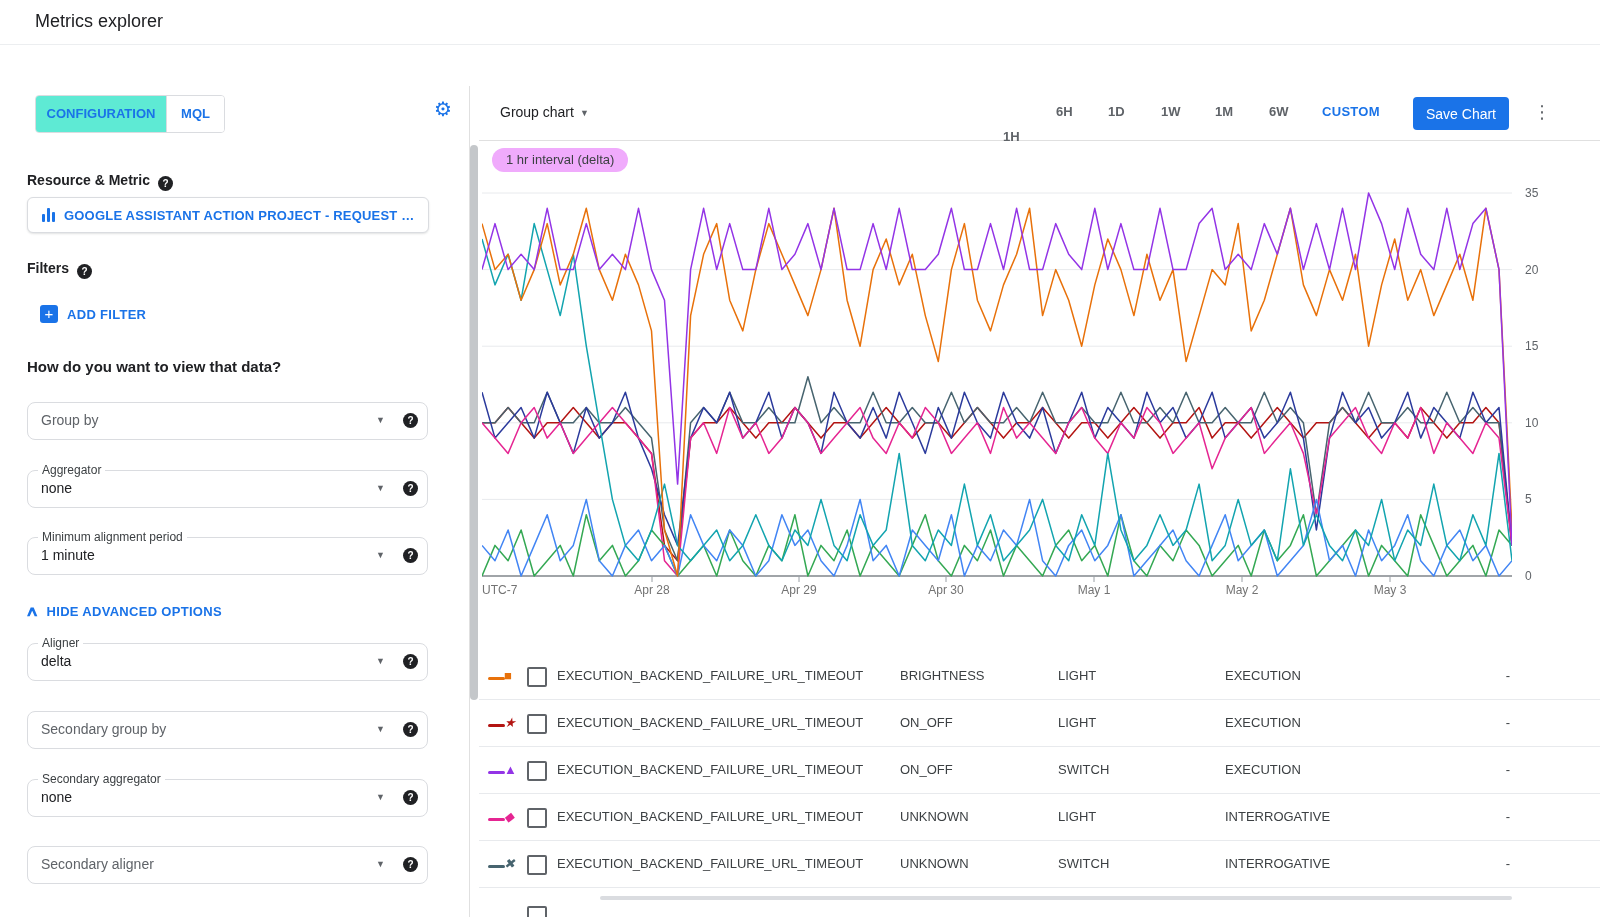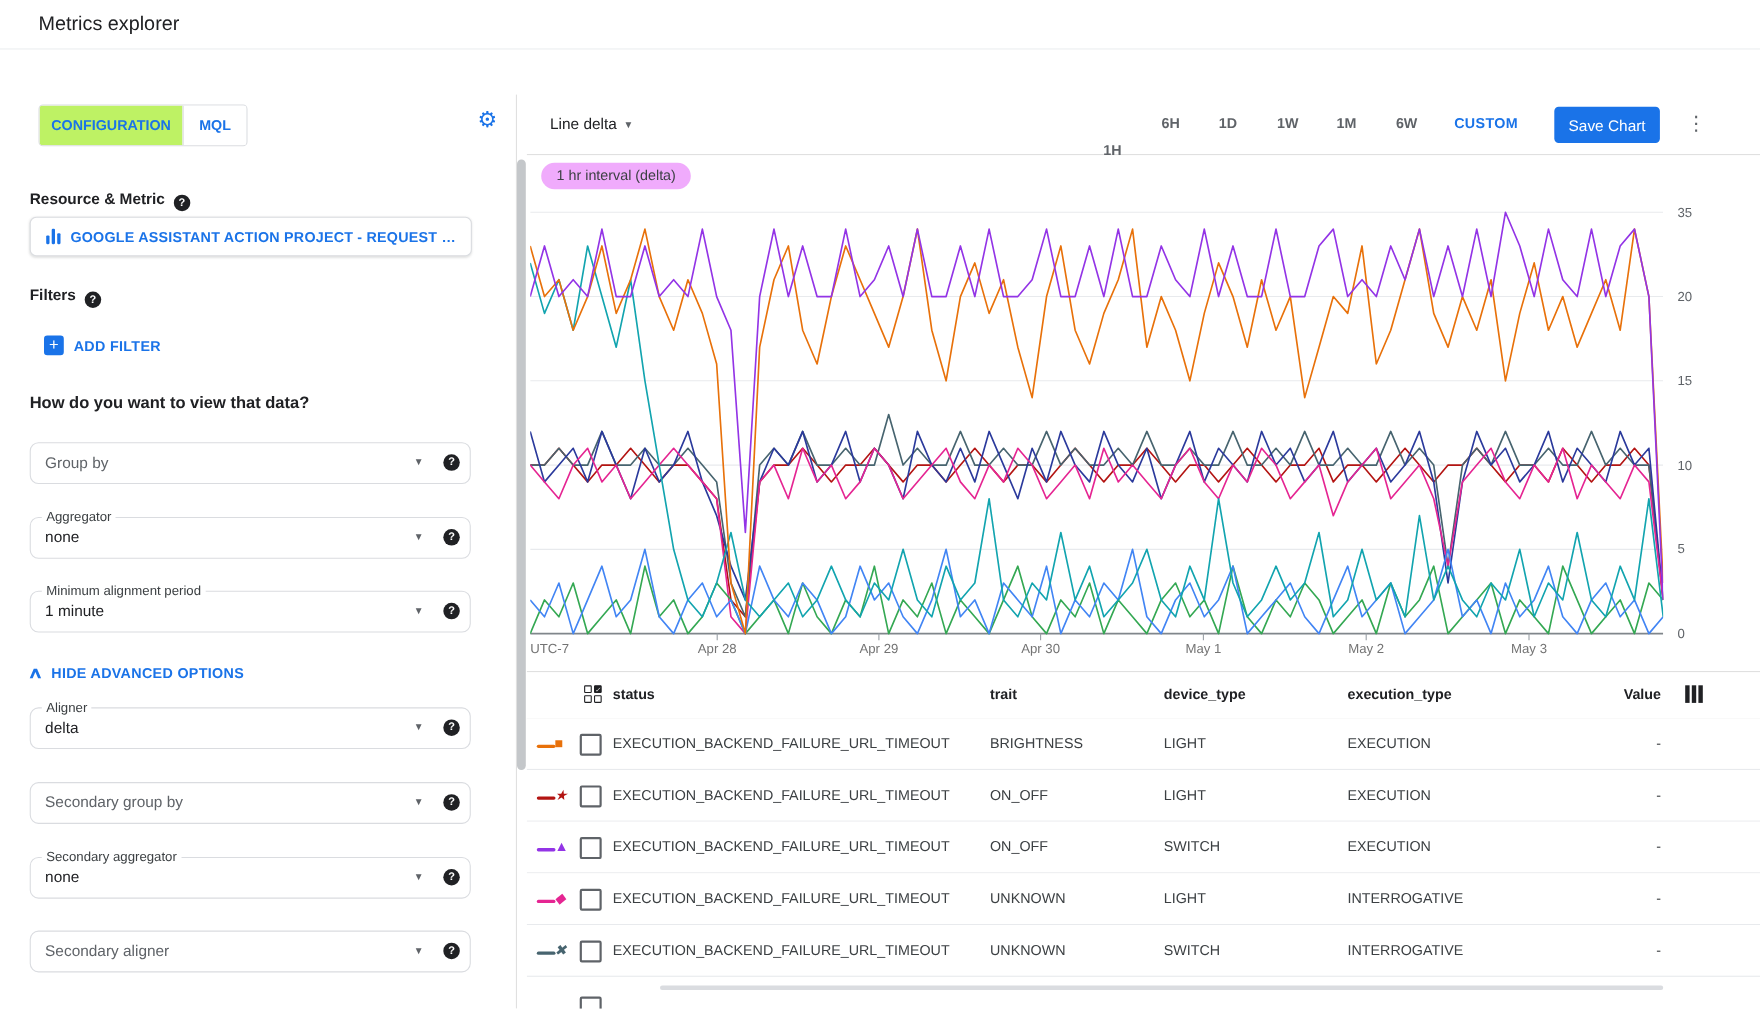--- a/index.html
+++ b/index.html
@@ -12,21 +12,21 @@
   .tabbar{position:absolute;top:45px;left:0;right:0;height:40px;border-bottom:1px solid #dadce0;background:#fff;}
   .tab{position:absolute;top:0;height:40px;line-height:40px;font-size:13px;font-weight:bold;letter-spacing:.4px;cursor:pointer;}
   .tab.active{color:#1a73e8;}
   .tab.inactive{color:#5f6368;}
   .tab-underline{position:absolute;bottom:0;height:3px;background:#1a73e8;border-radius:3px 3px 0 0;}
   
   .left-panel{position:absolute;top:86px;left:0;width:469px;bottom:0;background:#fff;border-right:1px solid #e0e0e0;}
   .vscroll-thumb{position:absolute;left:470px;top:145px;width:8px;height:555px;background:#c4c7ca;border-radius:4px;}
   .seg{position:absolute;left:35px;top:9px;height:36px;border:1px solid #dadce0;border-radius:4px;display:flex;overflow:hidden;}
   .seg-cell{height:36px;line-height:36px;font-size:13px;font-weight:bold;color:#1a73e8;text-align:center;cursor:pointer;}
-  .seg-cell.sel{background:#bef264;width:130px;}
+  .seg-cell.sel{background:#5eead4;width:130px;}
   .seg-cell.unsel{background:#fff;width:57px;border-left:1px solid #dadce0;}
   .gear{position:absolute;left:434px;top:13px;font-size:20px;color:#1a73e8;cursor:pointer;line-height:20px;}
   .sec-label{position:absolute;left:27px;font-size:14px;font-weight:bold;color:#202124;}
   .help{display:inline-block;width:15px;height:15px;border-radius:50%;background:#202124;color:#fff;
         font-size:10px;font-weight:bold;text-align:center;line-height:15px;vertical-align:-2px;margin-left:8px;}
   .res-chip{position:absolute;left:27px;top:111px;width:400px;height:34px;border:1px solid #dadce0;border-radius:6px;
             background:#fff;box-shadow:0 1px 2px rgba(60,64,67,.15);display:flex;align-items:center;cursor:pointer;}
   .bars-icon{display:inline-flex;align-items:flex-end;gap:2px;margin:0 9px 0 14px;}
   .bars-icon i{display:block;width:3px;background:#1a73e8;border-radius:1px;}
   .res-chip-text{font-size:13px;font-weight:bold;color:#1a73e8;letter-spacing:.2px;white-space:nowrap;overflow:hidden;
@@ -169,21 +169,21 @@
       <span class="caret">▼</span>
       <span class="help">?</span>
     </div>
   </div>
 
   <div class="vscroll-thumb"></div>
 
   <div class="right-panel">
     <div class="chart-toolbar">
       <span class="linechart-dd">
-        <span>Line delta</span><span class="dd-caret">▼</span>
+        <span>Group chart</span><span class="dd-caret">▼</span>
       </span>
       <span id="range-buttons"><span class="range-btn" style="left: 524px; margin-top: 25px;">1H</span><span class="range-btn" style="left: 577px;">6H</span><span class="range-btn" style="left: 629px;">1D</span><span class="range-btn" style="left: 682px;">1W</span><span class="range-btn" style="left: 736px;">1M</span><span class="range-btn" style="left: 790px;">6W</span></span>
       <span class="custom-btn">CUSTOM</span>
       <button class="save-btn">Save Chart</button>
       <span class="kebab">⋮</span>
     </div>
 
     <span class="interval-chip">1 hr interval (delta)</span>
 
     <svg class="chart-svg" id="chart-svg" width="1030" height="398" viewBox="0 0 1030 398">
@@ -220,38 +220,20 @@
     <div id="x-labels">
         <span class="xlab tz" style="left: 3px;">UTC-7</span>
         <span class="xlab" style="left: 173px;">Apr 28</span>
         <span class="xlab" style="left: 320px;">Apr 29</span>
         <span class="xlab" style="left: 467px;">Apr 30</span>
         <span class="xlab" style="left: 615px;">May 1</span>
         <span class="xlab" style="left: 763px;">May 2</span>
         <span class="xlab" style="left: 911px;">May 3</span>
       </div>
 
-    <div class="thead">
-      <span class="gridcheck">
-          <i></i>
-          <i class="filled"></i>
-          <i></i>
-          <i></i>
-        </span>
-      <span class="hcell" style="left:78px;">status</span>
-      <span class="hcell" style="left:421px;">trait</span>
-      <span class="hcell" style="left:579px;">device_type</span>
-      <span class="hcell" style="left:746px;">execution_type</span>
-      <span class="hcell val-cell" style="top:12px;">Value</span>
-      <span class="colicon">
-          <i></i>
-          <i></i>
-          <i></i>
-        </span>
-    </div>
     <div class="trows" id="table-rows">
         <div class="trow">
           <span class="lm">
             <i class="lm-line" style="background: rgb(232, 113, 10);"></i>
             <i class="lm-glyph" style="color: rgb(232, 113, 10);">■</i>
           </span>
           <span class="cbox"></span>
           <span class="tcell" style="left: 78px;">EXECUTION_BACKEND_FAILURE_URL_TIMEOUT</span>
           <span class="tcell" style="left: 421px;">BRIGHTNESS</span>
           <span class="tcell" style="left: 579px;">LIGHT</span>

